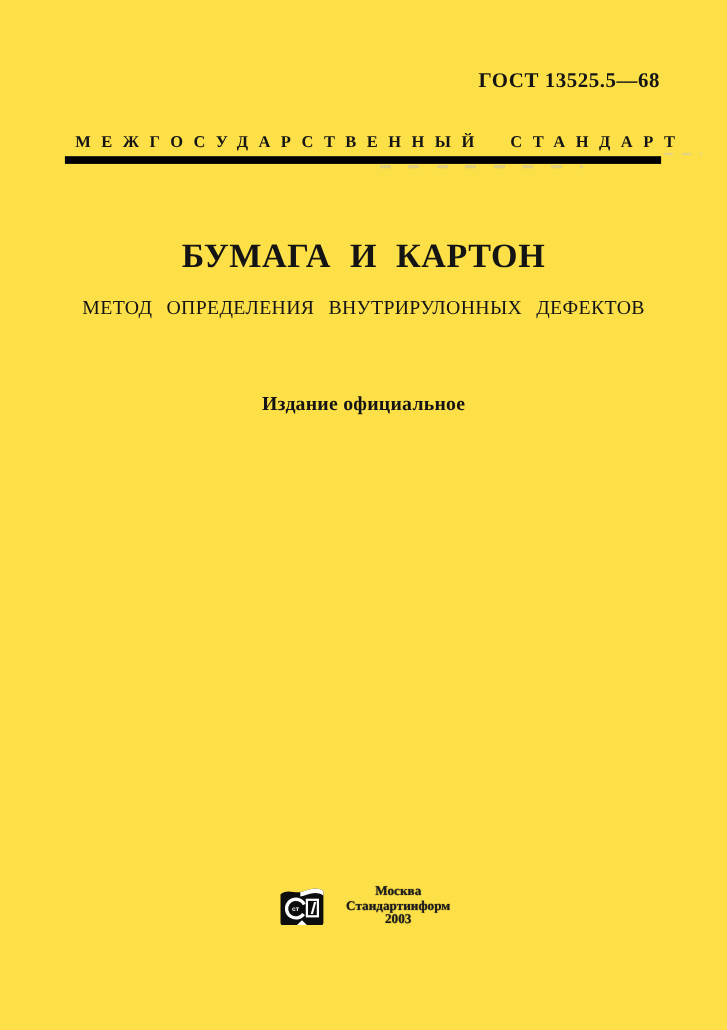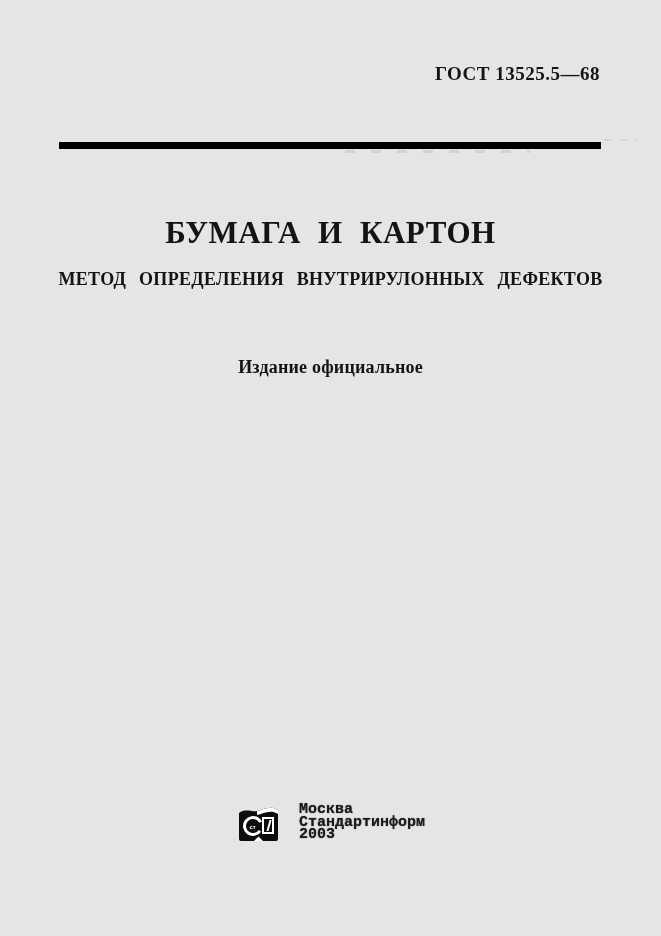--- a/index.html
+++ b/index.html
@@ -4,21 +4,21 @@
 <style>
   html, body {
     margin: 0;
     padding: 0;
     background: #ffffff;
   }
   .page {
     position: relative;
     width: 661px;
     height: 936px;
-    background: #e5e5e5;
+    background: #fde047;
     overflow: hidden;
     font-family: "Liberation Serif", "DejaVu Serif", serif;
     color: #141414;
   }
   .doc-number {
     position: absolute;
     top: 63px;
     right: 61px;
     font-size: 19px;
     font-weight: bold;
@@ -76,21 +76,21 @@
     letter-spacing: 0.5px;
     white-space: nowrap;
   }
   .doc-subtitle {
     position: absolute;
     top: 269px;
     left: 0;
     width: 100%;
     text-align: center;
     font-size: 18px;
-    font-weight: bold;
+    font-weight: normal;
     word-spacing: 8px;
     letter-spacing: 0.3px;
     white-space: nowrap;
   }
   .edition-note {
     position: absolute;
     top: 357px;
     left: 0;
     width: 100%;
     text-align: center;
@@ -107,35 +107,37 @@
     justify-content: center;
     align-items: center;
     gap: 18px;
   }
   .logo-box {
     width: 45px;
     height: 40px;
     flex: 0 0 auto;
   }
   .imprint-text {
-    font-family: Liberation Mono, monospace;
-    font-size: 15px;
+    text-align: center;
+    font-family: Liberation Serif, serif;
+    font-size: 12px;
     font-weight: 700;
     line-height: 12.5px;
     color: #1c1c1c;
     text-shadow: 0 0 1px rgba(20,20,20,0.8);
   }
 </style>
 </head>
 <body>
 
 <div class="page">
 
   <div class="doc-number">ГОСТ  13525.5—68</div>
 
+  <div class="banner-text">МЕЖГОСУДАРСТВЕННЫЙ СТАНДАРТ</div>
 
   <div class="banner-rule"></div>
   <div class="scan-artifact"></div>
   <div class="scan-artifact-2"></div>
 
   <div class="doc-title">БУМАГА И КАРТОН</div>
 
   <div class="doc-subtitle">МЕТОД ОПРЕДЕЛЕНИЯ ВНУТРИРУЛОННЫХ ДЕФЕКТОВ</div>
 
   <div class="edition-note">Издание официальное</div>

